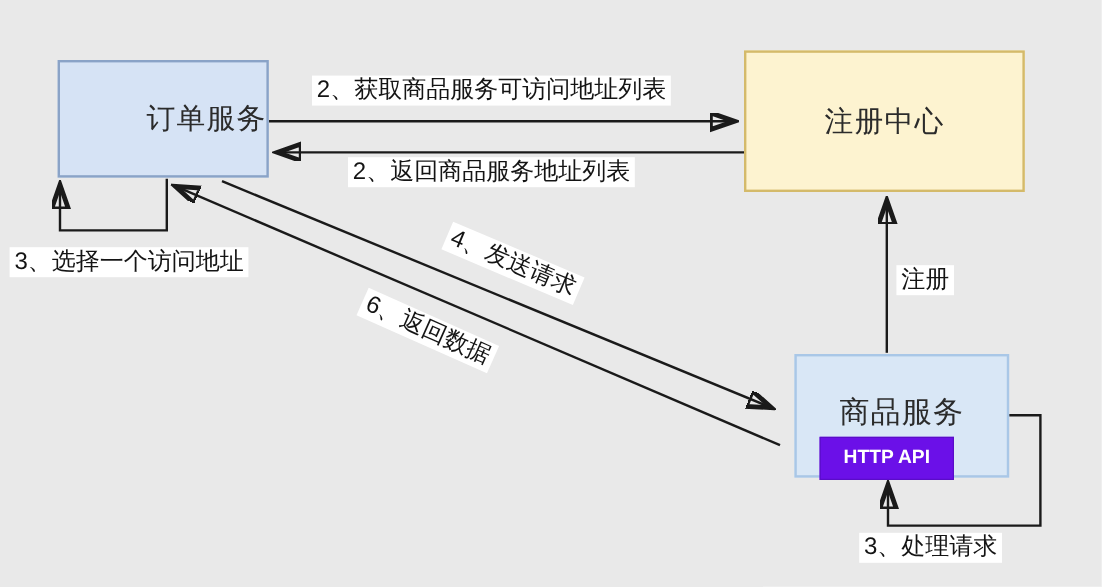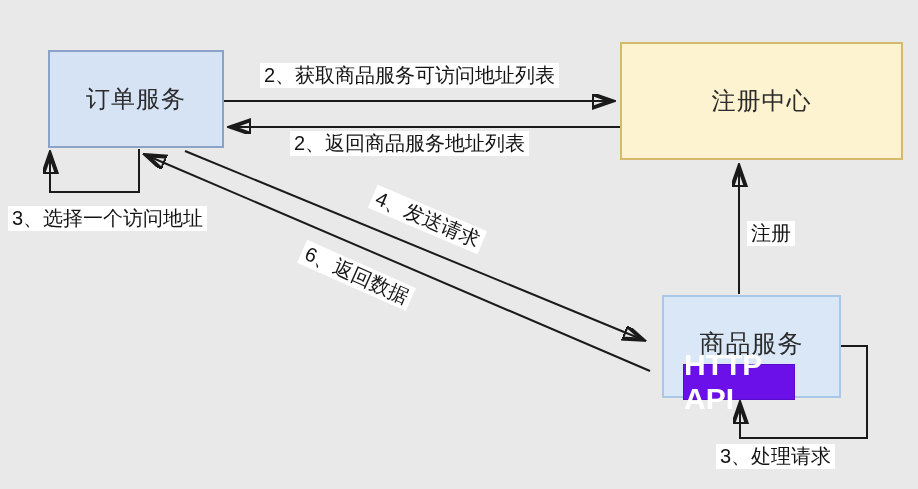--- a/index.html
+++ b/index.html
@@ -34,24 +34,25 @@
     z-index: 2;
     color: #2b2b2b;
     font-size: 24px;
     letter-spacing: 1px;
   }
   .node-order {
     left: 48px; top: 50px;
     width: 176px; height: 98px;
     background: #d6e3f5;
     border: 2px solid #8aa3c7;
+    justify-content: flex-end;
   }
   .node-registry {
     left: 620px; top: 42px;
-    width: 283px; height: 118px;
+    width: 234px; height: 118px;
     background: #fdf3d0;
     border: 2px solid #d4ba6a;
   }
   .node-product {
     left: 650px; top: 295px;
     width: 179px; height: 103px;
     background: #d9e7f6;
     border: 2px solid #a9c7e7;
     align-items: flex-start;
     margin-left: 12px;
@@ -61,21 +62,21 @@
     font-size: 25px;
   }
   .http-api-badge {
     position: absolute;
     left: 683px; top: 364px;
     width: 112px; height: 36px;
     background: #6b10e8;
     border: 1px solid #5a0dc8;
     color: #ffffff;
     font-weight: bold;
-    font-size: 30px;
+    font-size: 16px;
     display: flex;
     align-items: center;
     justify-content: center;
     z-index: 3;
   }
 
   .edge-label {
     position: absolute;
     background: #ffffff;
     color: #141414;

